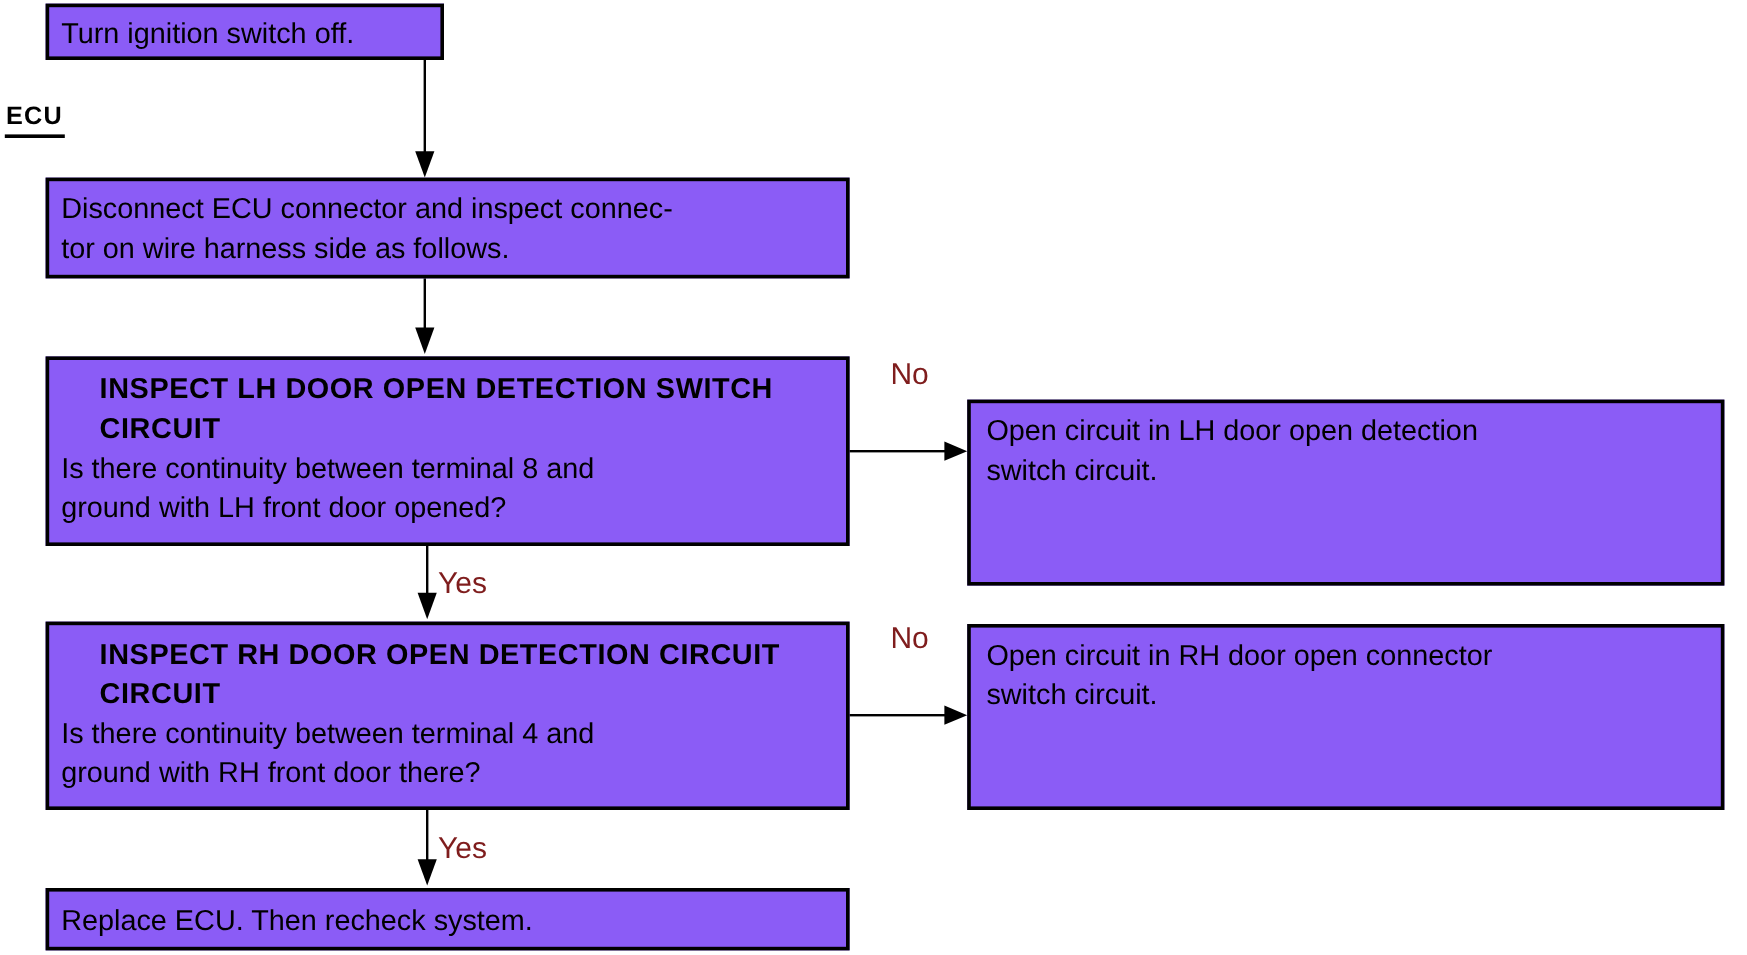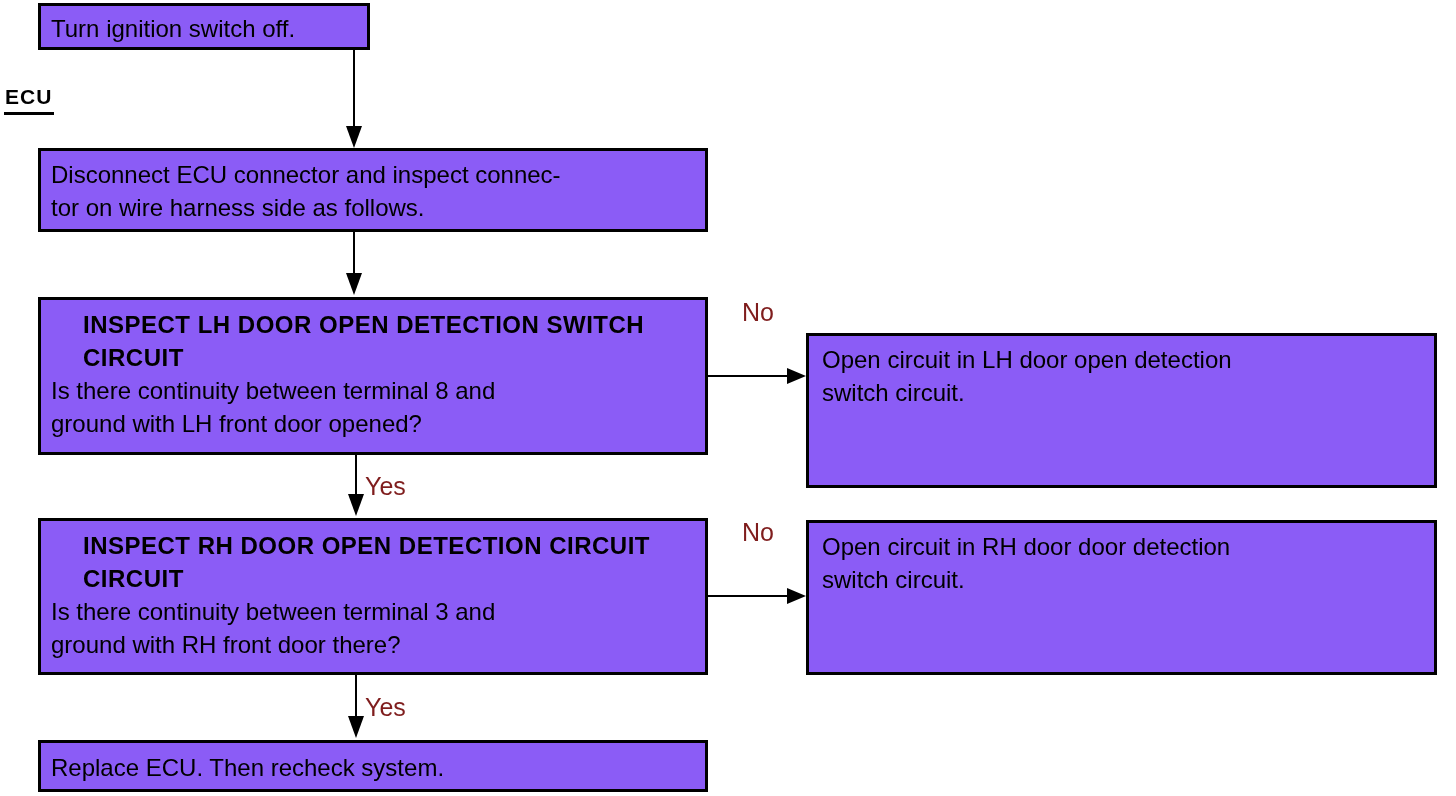--- a/index.html
+++ b/index.html
@@ -113,32 +113,32 @@
   </div>
 
   <div class="vline" style="left:355px; top:455px; height:40px;"></div>
   <div class="head-down" style="left:348px; top:494px;"></div>
   <div class="branch-label" style="left:365px; top:472px;">Yes</div>
 
   <div class="fc-box" style="left:38px; top:518px; width:670px; height:157px;">
     <div class="pad" style="padding-top:8px;">
       <div class="bold-line">INSPECT RH DOOR OPEN DETECTION CIRCUIT</div>
       <div class="bold-line">CIRCUIT</div>
-      <div>Is there continuity between terminal 3 and</div>
+      <div>Is there continuity between terminal 4 and</div>
       <div>ground with RH front door there?</div>
     </div>
   </div>
 
   <div class="branch-label" style="left:742px; top:518px;">No</div>
   <div class="hline" style="left:708px; top:595px; width:80px;"></div>
   <div class="head-right" style="left:787px; top:588px;"></div>
 
   <div class="fc-box" style="left:806px; top:520px; width:631px; height:155px;">
     <div class="pad" style="padding-top:7px; padding-left:13px;">
-      <div>Open circuit in RH door door detection</div>
+      <div>Open circuit in RH door open connector</div>
       <div>switch circuit.</div>
     </div>
   </div>
 
   <div class="vline" style="left:355px; top:675px; height:42px;"></div>
   <div class="head-down" style="left:348px; top:716px;"></div>
   <div class="branch-label" style="left:365px; top:693px;">Yes</div>
 
   <div class="fc-box" style="left:38px; top:740px; width:670px; height:52px;">
     <div class="pad" style="padding-top:8px;">Replace ECU. Then recheck system.</div>

